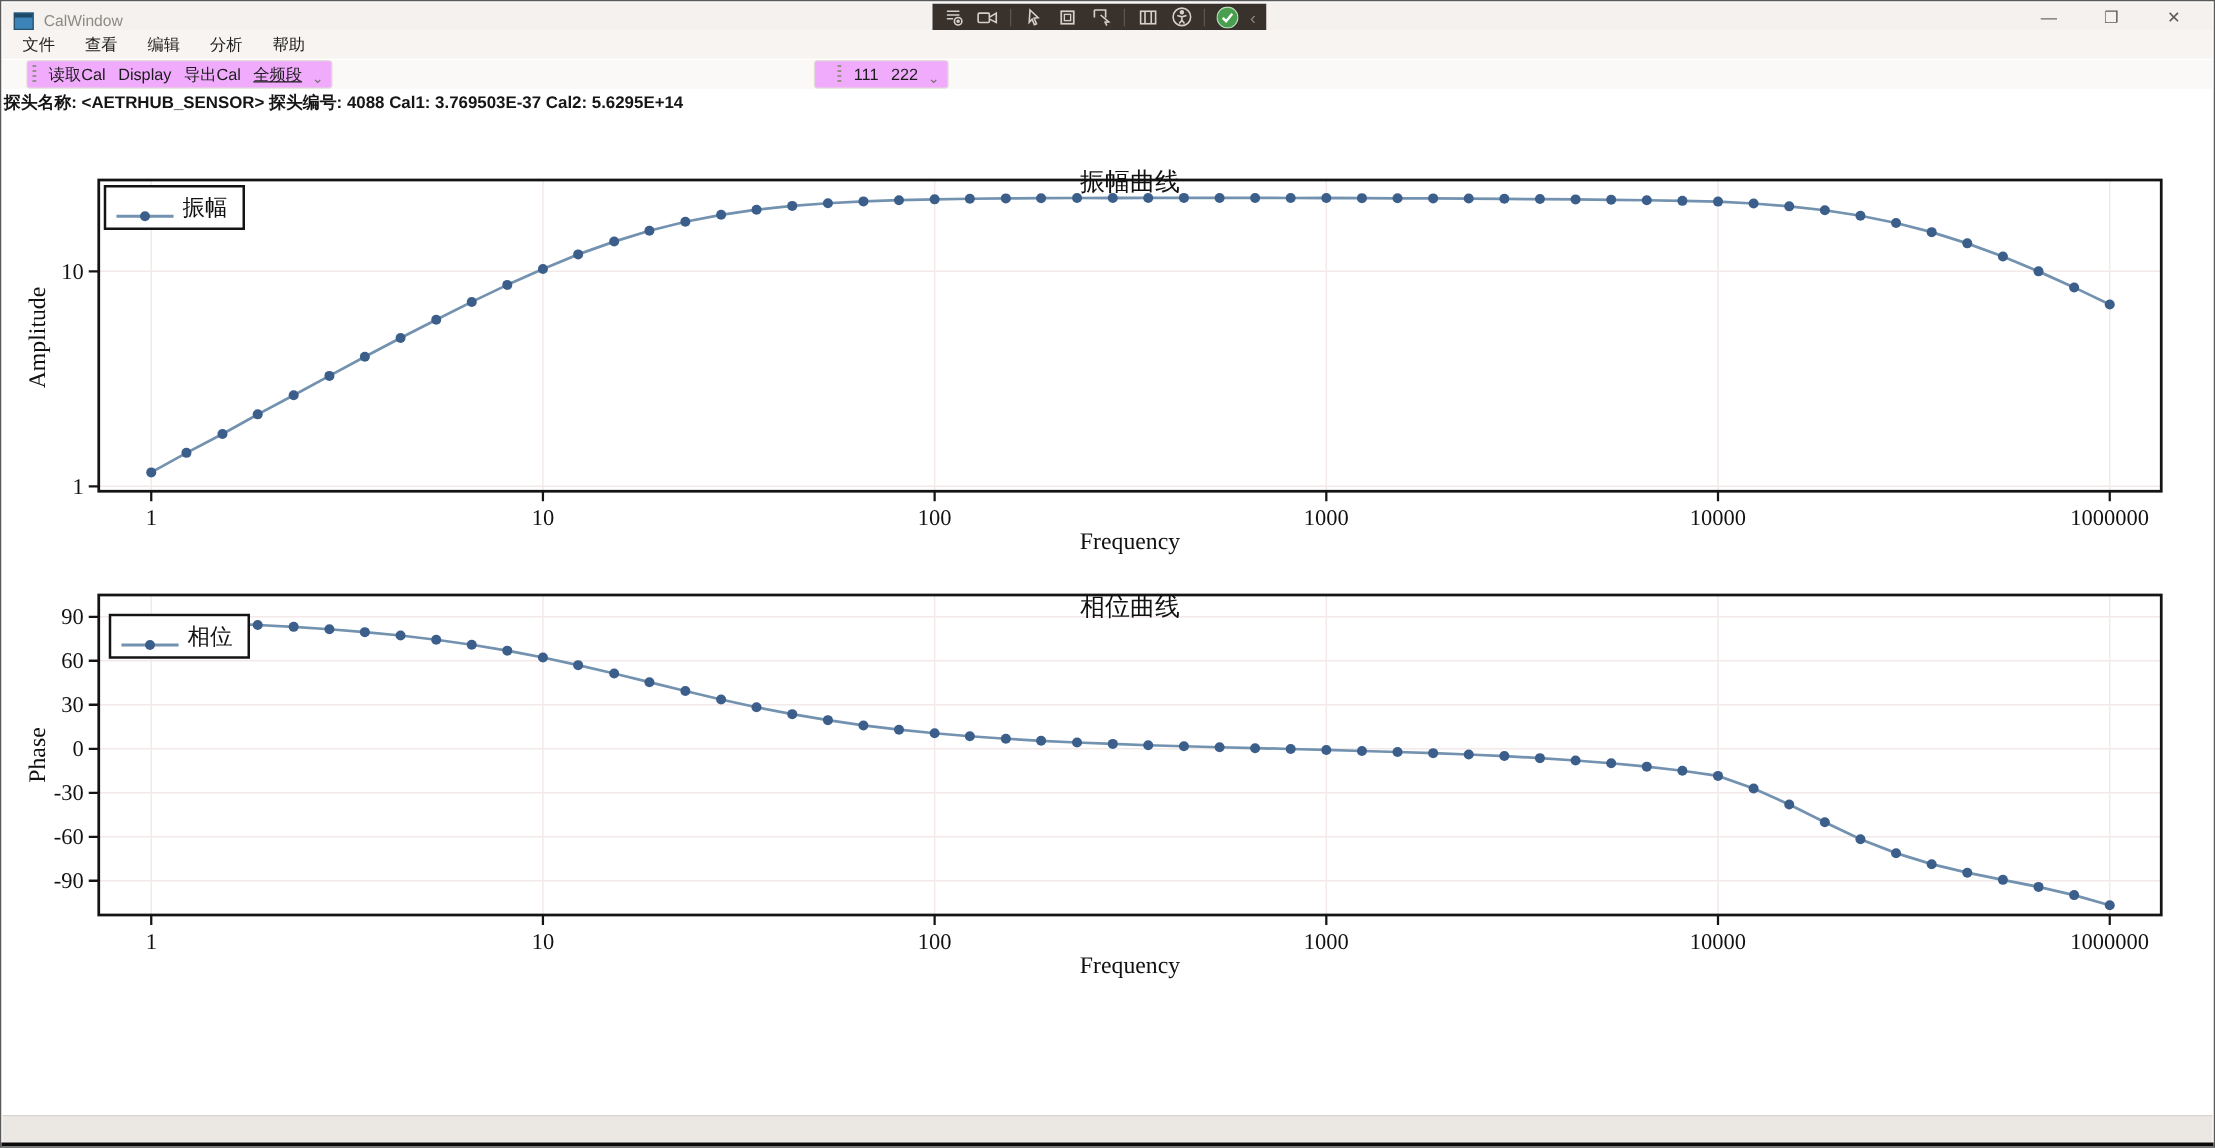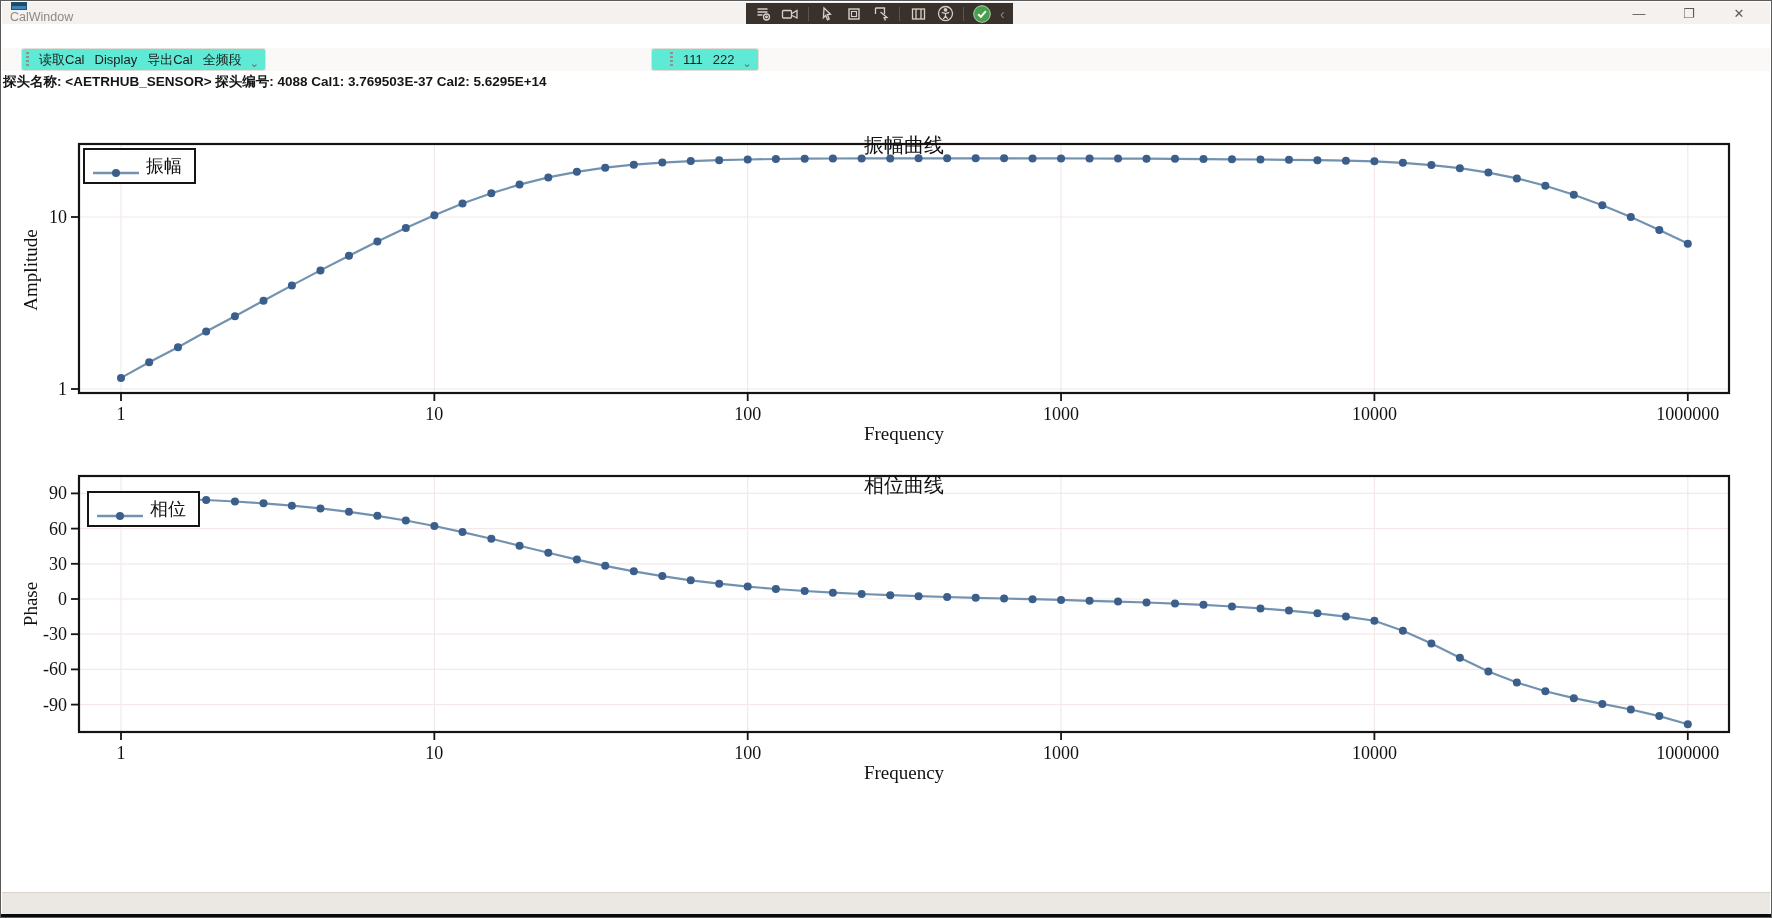--- a/index.html
+++ b/index.html
@@ -2,39 +2,39 @@
 <html><head>
 <meta charset="utf-8">
 <style>
   html,body{margin:0;padding:0;background:#222;}
   .window{
     position:relative; width:1772px; height:918px; background:#fff;
     font-family:"Liberation Sans",sans-serif; box-sizing:border-box;
     border:1px solid #5a5a5a; overflow:hidden;
   }
   
-  .titlebar{position:absolute;left:1px;top:1px;right:1px;height:22px;background:#f4f1ee;display:flex;align-items:flex-start;flex-direction:column;}
+  .titlebar{position:absolute;left:1px;top:1px;right:1px;height:22px;background:#f4f1ee;display:flex;align-items:flex-end;}
   .app-icon{width:14px;height:12px;margin-left:9px;background:#3c84b8;border:1px solid #24506e;position:relative;}
   .app-icon::before{content:"";position:absolute;left:0;top:0;right:0;height:3px;background:#1f4a67;}
   .app-title{margin-left:8px;font-size:12.5px;color:#8d8a86;}
   .capture-bar{position:absolute;left:744px;top:1px;height:21px;background:#39322c;display:flex;align-items:center;padding:0 8px;gap:9px;}
   .cap-icon{width:18px;height:16px;display:flex;align-items:center;justify-content:center;}
   .cap-sep{width:1px;height:14px;background:#5d564e;}
   .cap-chevron{color:#8f8880;font-size:14px;line-height:16px;}
   .win-controls{position:absolute;right:6px;top:0;height:22px;display:flex;}
   .win-btn{width:50px;height:22px;display:flex;align-items:center;justify-content:center;color:#5c5c5c;font-size:13px;}
   
   .menubar{position:absolute;left:1px;top:23px;right:1px;height:23px;background:#f7f4f1;display:flex;align-items:center;padding-left:16px;gap:24px;}
   .menu-item{font-size:13px;color:#1d1d1d;}
   
   .toolbar{position:absolute;left:1px;top:47px;right:1px;height:23px;background:#fbf9f7;}
-  .tool-group{position:absolute;top:1px;height:21px;background:#5eead4;border-radius:2px;display:flex;align-items:center;padding:0 6px 0 3px;box-shadow:0 0 0 1px #e4ded7;}
+  .tool-group{position:absolute;top:1px;height:21px;background:#f0abfc;border-radius:2px;display:flex;align-items:center;padding:0 6px 0 3px;box-shadow:0 0 0 1px #e4ded7;}
   .grip{width:3px;height:15px;margin:0 5px 0 1px;background:repeating-linear-gradient(to bottom,#978f86 0 2px,transparent 2px 4px);}
   .tool-btn{font-size:13px;color:#1c1c1c;padding:0 5px;white-space:nowrap;}
-  .tool-btn.underlined{}
+  .tool-btn.underlined{text-decoration:underline;}
   .tool-overflow{font-size:11px;color:#6e6a64;margin-left:3px;align-self:flex-end;line-height:14px;}
   
   .infobar{position:absolute;left:2px;top:70px;right:1px;height:22px;font-size:13.5px;font-weight:600;color:#161616;display:flex;align-items:center;}
   
   .plot-svg{position:absolute;left:0;top:0;}
   .chart-title{position:absolute;left:78px;width:1650px;text-align:center;font-family:"Liberation Serif",serif;font-size:20px;color:#111;margin-top:28px;}
   .axis-x-label{position:absolute;left:78px;width:1650px;text-align:center;font-family:"Liberation Serif",serif;font-size:19px;color:#111;}
   .axis-y-label{position:absolute;left:-40px;width:140px;text-align:center;font-family:"Liberation Serif",serif;font-size:19px;color:#111;transform:rotate(-90deg);}
   .legend{position:absolute;background:#fff;border:2px solid #141414;display:flex;align-items:flex-end;gap:7px;padding:4px 12px 4px 8px;}
   .legend-label{font-family:"Liberation Serif",serif;font-size:18px;color:#111;}
@@ -116,20 +116,27 @@
       </span>
       <span class="cap-chevron">‹</span>
     </div>
     <div class="win-controls">
       <div class="win-btn">—</div>
       <div class="win-btn">❐</div>
       <div class="win-btn">✕</div>
     </div>
   </div>
 
+  <div class="menubar">
+    <span class="menu-item">文件</span>
+    <span class="menu-item">查看</span>
+    <span class="menu-item">编辑</span>
+    <span class="menu-item">分析</span>
+    <span class="menu-item">帮助</span>
+  </div>
 
   <div class="toolbar">
     <div class="tool-group" style="left:20px;">
       <span class="grip"></span>
       <span class="tool-btn">读取Cal</span>
       <span class="tool-btn">Display</span>
       <span class="tool-btn">导出Cal</span>
       <span class="tool-btn underlined">全频段</span>
       <span class="tool-overflow">⌄</span>
     </div>

